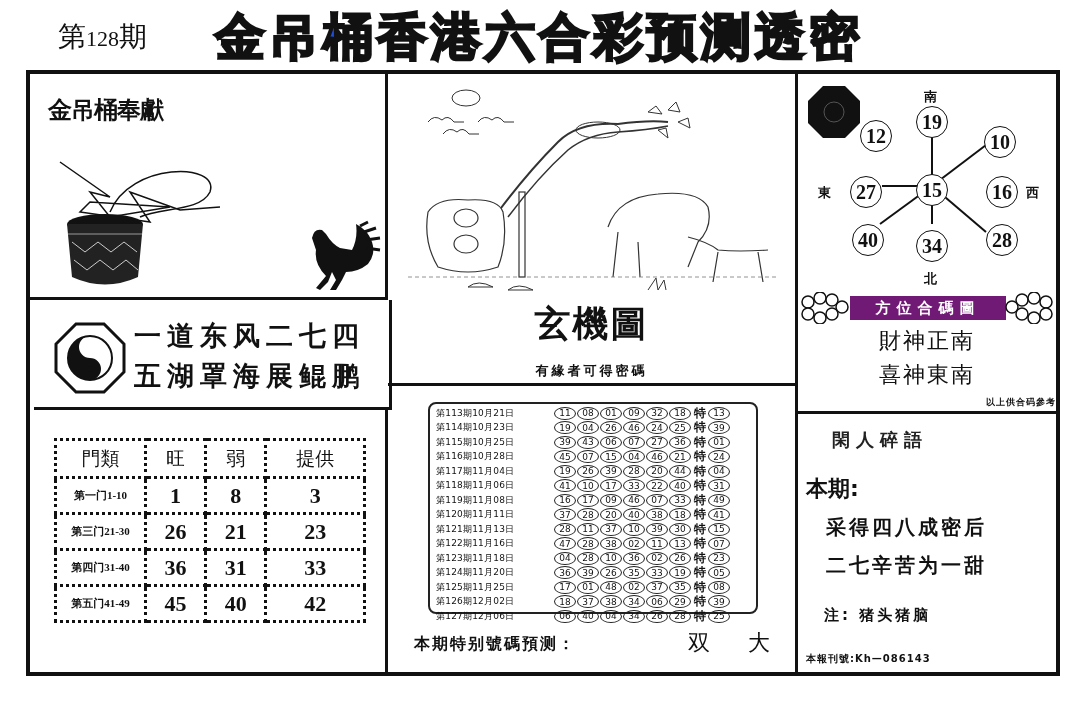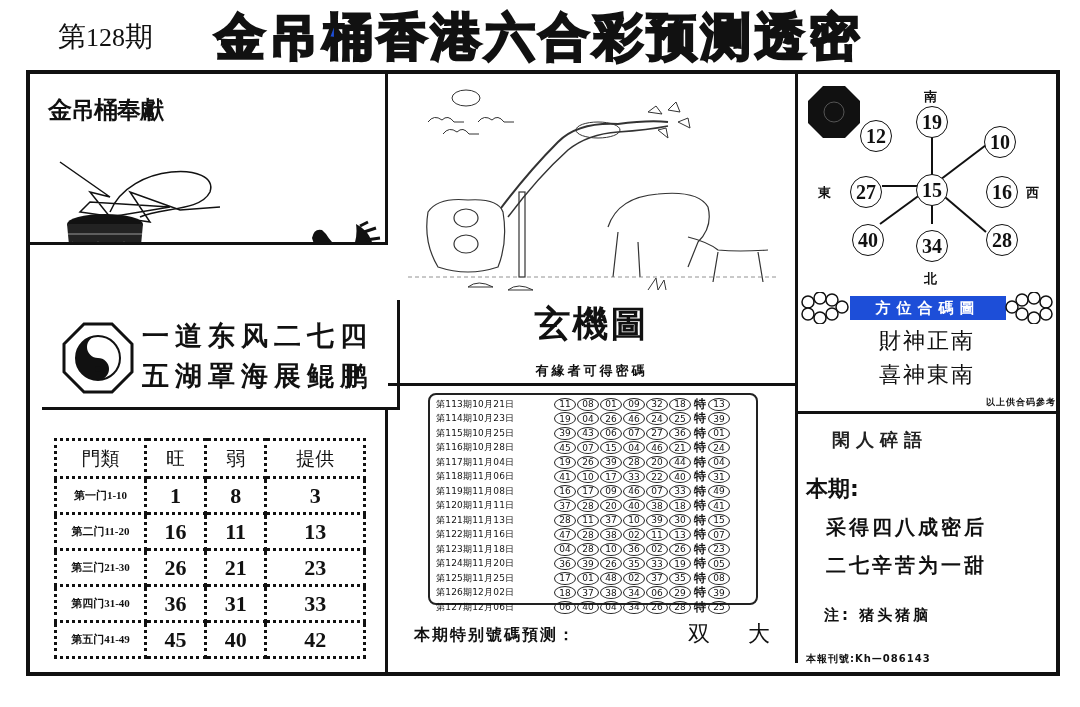--- a/index.html
+++ b/index.html
@@ -1,36 +1,36 @@
 <!DOCTYPE html>
 <html><head>
 <meta charset="utf-8">
 <style>
   * { box-sizing: border-box; margin: 0; padding: 0; }
   html, body { width: 1080px; height: 707px; background: #ffffff; overflow: hidden; }
   body { position: relative; font-family: "DejaVu Serif", serif; color: #111; }
 
   .issue { position: absolute; left: 58px; top: 18px; font-family: "Liberation Serif", serif; font-size: 28px; color: #111; }
-  .issue .num { font-size: 26px; }
+  .issue .num { font-size: 22px; }
   .main-title {
     position: absolute; left: 215px; top: 6px; width: 720px; height: 62px;
     font-family: "DejaVu Sans", sans-serif; font-weight: bold; font-size: 50px; letter-spacing: 4px;
     color: #1d4ed8; -webkit-text-stroke: 2.5px #111; line-height: 62px; white-space: nowrap;
   }
 
   .frame { position: absolute; left: 26px; top: 70px; width: 1034px; height: 606px; border: 4px solid #111; }
 
   .panel { position: absolute; border-color: #111; border-style: solid; border-width: 0; overflow: hidden; }
   
-  .p-offering { left: 0; top: 0; width: 358px; height: 171px; border-right-width: 3px; border-bottom-width: 3px; padding-left: 36px; }
-  .p-verse { left: 12px; top: 226px; width: 358px; height: 110px; border-right-width: 3px; border-bottom-width: 3px; }
+  .p-offering { left: 0; top: 0; width: 358px; height: 226px; border-right-width: 3px; border-bottom-width: 3px; padding-left: 36px; }
+  .p-verse { left: 4px; top: 226px; width: 358px; height: 110px; border-right-width: 3px; border-bottom-width: 3px; }
   .p-doors { left: 0; top: 336px; width: 358px; height: 262px; border-right-width: 3px; }
   
   .p-riddle { left: 358px; top: 0; width: 410px; height: 312px; border-bottom-width: 3px; border-right-width: 3px; }
-  .p-history { left: 358px; top: 303px; width: 410px; height: 286px; border-right-width: 3px; }
+  .p-history { left: 358px; top: 312px; width: 410px; height: 286px; border-right-width: 3px; }
   
   .p-compass { left: 768px; top: 0; width: 258px; height: 340px; border-bottom-width: 3px; }
   .p-idle { left: 768px; top: 340px; width: 258px; height: 258px; }
 
   
   .offer-title { position: absolute; left: 18px; top: 20px; font-family: "DejaVu Sans", sans-serif; font-weight: bold; font-size: 24px; letter-spacing: -1px; }
   .bucket-art { position: absolute; left: 20px; top: 78px; }
   .rooster-art { position: absolute; left: 272px; top: 146px; }
 
   
@@ -61,21 +61,21 @@
   .special-val { position: absolute; top: 242px; font-family: "DejaVu Sans", sans-serif; font-size: 22px; }
   .special-val.a { left: 300px; }
   .special-val.b { left: 360px; }
 
   
   .bagua-small { position: absolute; left: 8px; top: 10px; }
   .dir { position: absolute; font-family: "DejaVu Sans", sans-serif; font-weight: bold; font-size: 13px; }
   .cnum { position: absolute; width: 32px; height: 32px; border: 1.5px solid #111; border-radius: 50%; display: flex; align-items: center; justify-content: center; font-family: "Liberation Serif", serif; font-weight: bold; font-size: 20px; background: #fff; }
   .compass-lines { position: absolute; left: 0; top: 0; }
   .banner { position: absolute; left: 0; top: 218px; width: 258px; height: 30px; }
-  .banner-bar { position: absolute; left: 52px; top: 4px; width: 156px; height: 24px; background: #1d4ed8; color: #fff; font-family: "DejaVu Sans", sans-serif; font-weight: bold; font-size: 15px; letter-spacing: 6px; text-align: center; line-height: 24px; }
+  .banner-bar { position: absolute; left: 52px; top: 4px; width: 156px; height: 24px; background: #701a75; color: #fff; font-family: "DejaVu Sans", sans-serif; font-weight: bold; font-size: 15px; letter-spacing: 6px; text-align: center; line-height: 24px; }
   .gods { position: absolute; left: 0; width: 258px; text-align: center; font-family: "DejaVu Serif", serif; font-size: 22px; letter-spacing: 2px; }
   .gods.g1 { top: 252px; }
   .gods.g2 { top: 286px; }
   .ref-note { position: absolute; left: 0; width: 258px; top: 322px; text-align: right; font-family: "DejaVu Sans", sans-serif; font-weight: bold; font-size: 9px; letter-spacing: 1px; }
 
   
   .idle-title { position: absolute; left: 34px; top: 14px; font-family: "DejaVu Serif", serif; font-weight: bold; font-size: 18px; letter-spacing: 6px; color: #222; }
   .this-issue { position: absolute; left: 8px; top: 60px; font-family: "DejaVu Sans", sans-serif; font-weight: bold; font-size: 22px; }
   .poem { position: absolute; left: 28px; font-family: "DejaVu Sans", sans-serif; font-weight: bold; font-size: 20px; letter-spacing: 3px; }
   .poem.p1 { top: 100px; }
@@ -128,26 +128,20 @@
         <th>門類</th>
         <th>旺</th>
         <th>弱</th>
         <th>提供</th>
       </tr>
       <tr>
         <td class="door-name">第一门1-10</td>
         <td class="v">1</td>
         <td class="v">8</td>
         <td class="v">3</td>
-      </tr>
-      <tr>
-        <td class="door-name">第二门11-20</td>
-        <td class="v">16</td>
-        <td class="v">11</td>
-        <td class="v">13</td>
       </tr>
       <tr>
         <td class="door-name">第三门21-30</td>
         <td class="v">26</td>
         <td class="v">21</td>
         <td class="v">23</td>
       </tr>
       <tr>
         <td class="door-name">第四门31-40</td>
         <td class="v">36</td>

